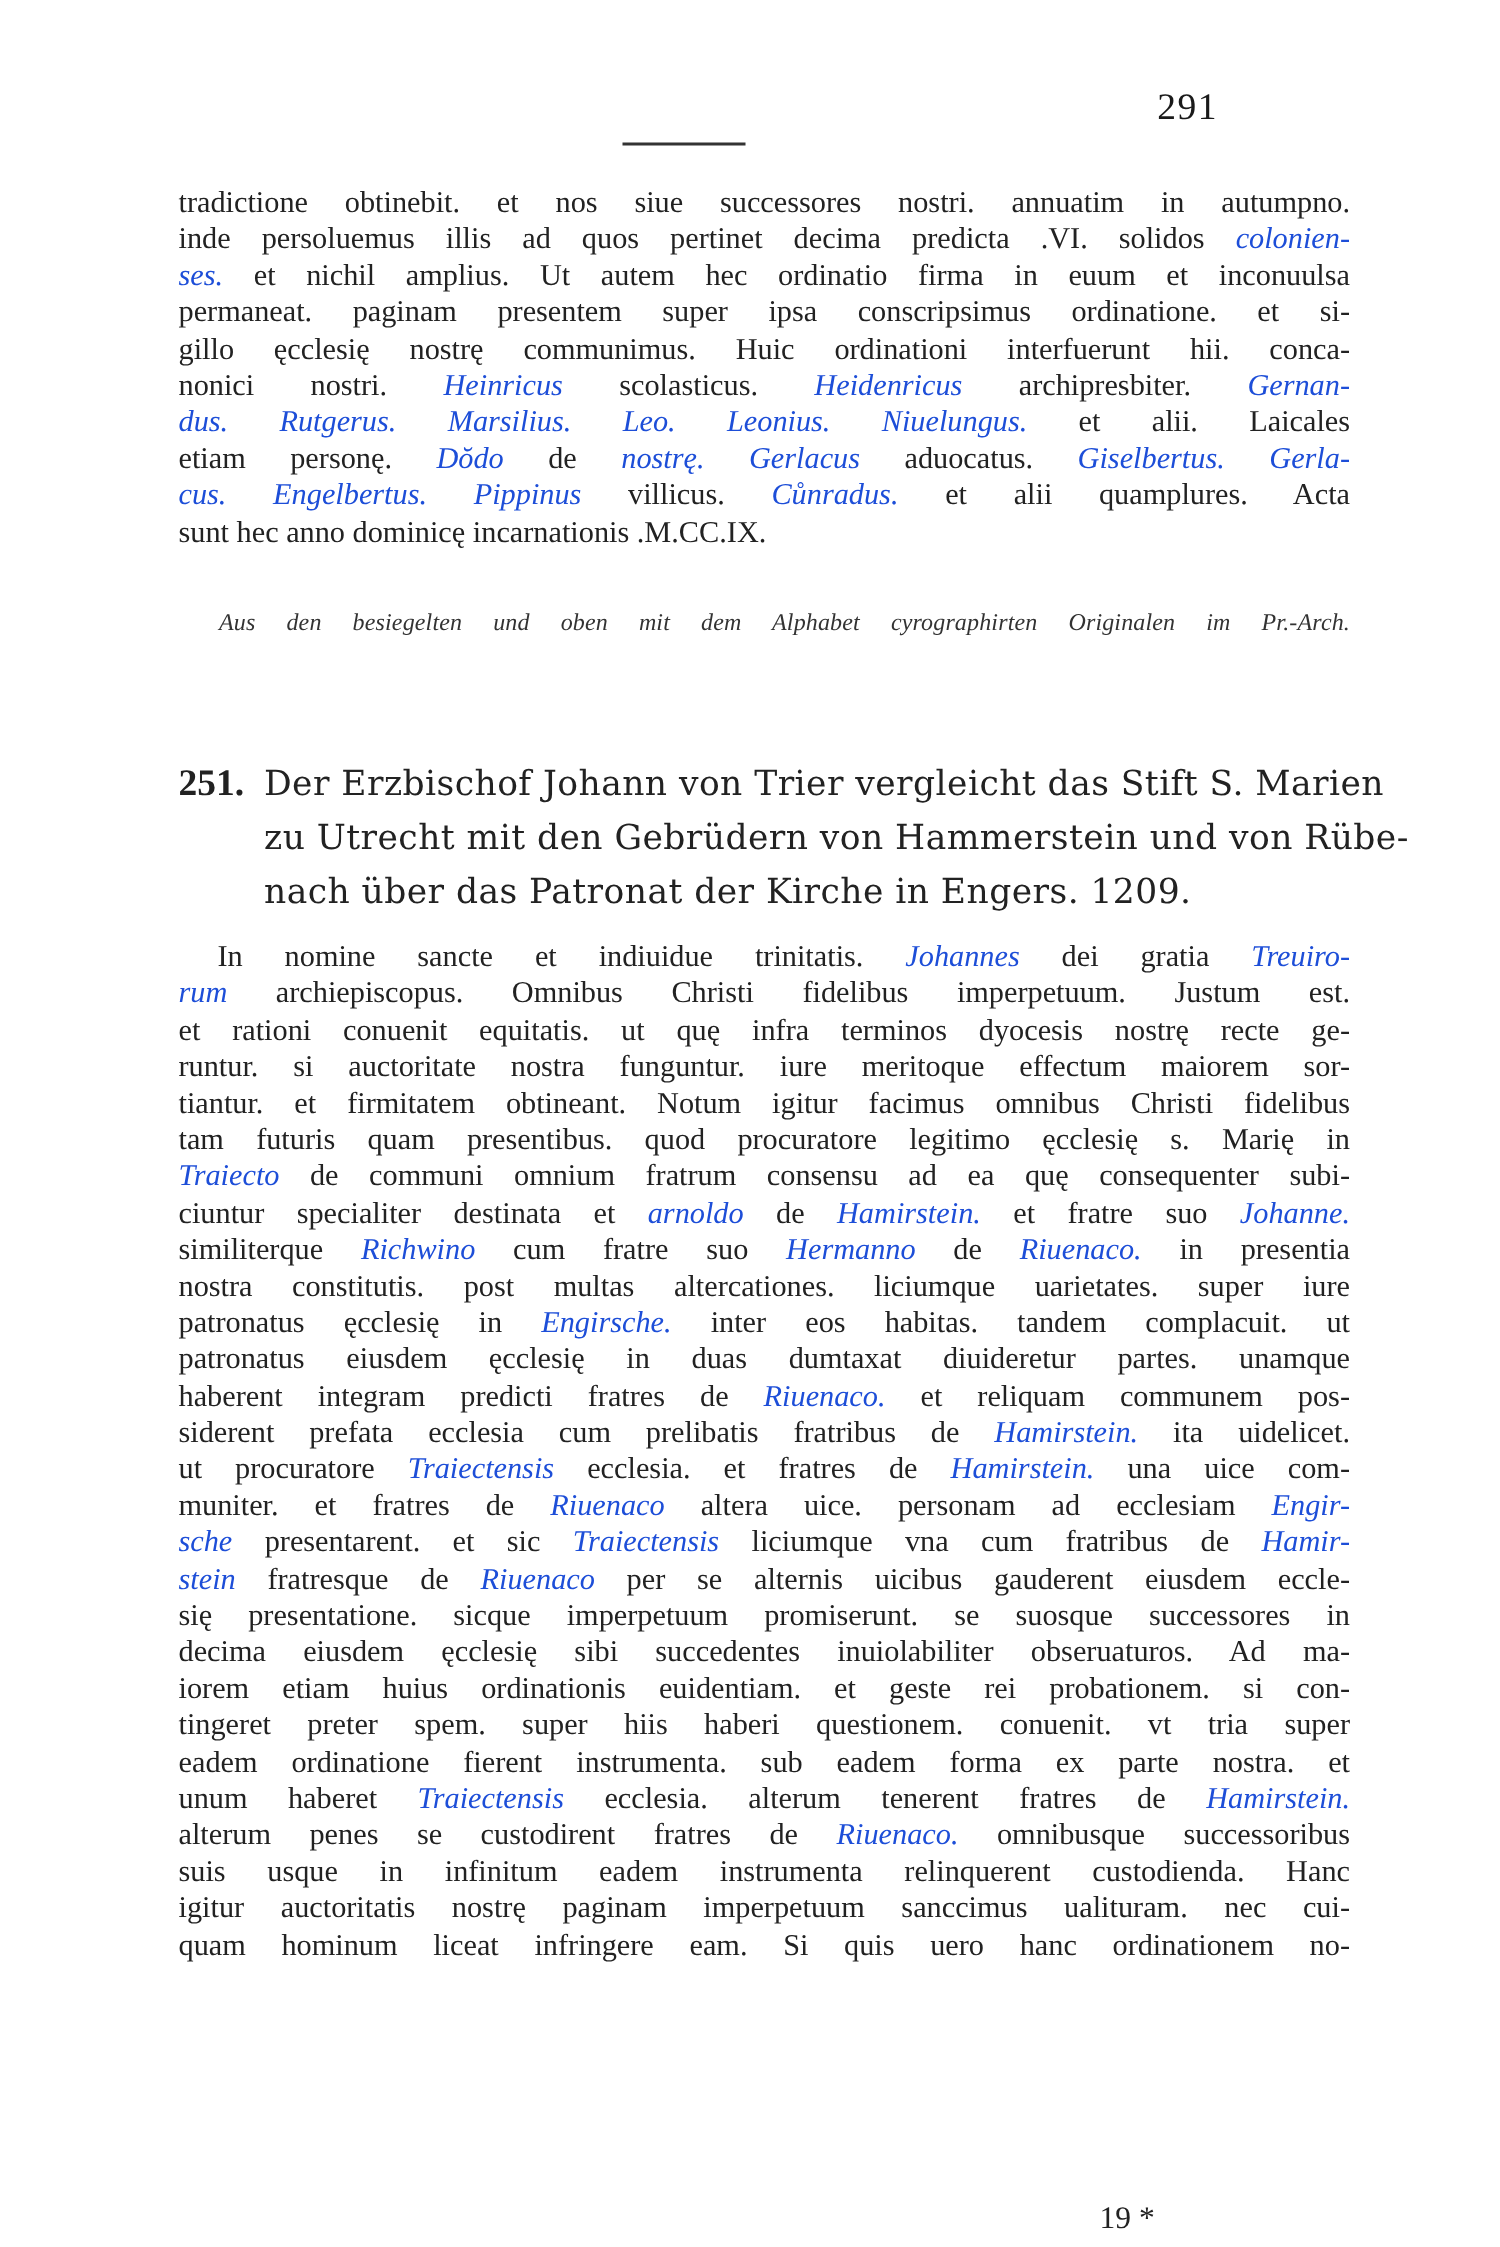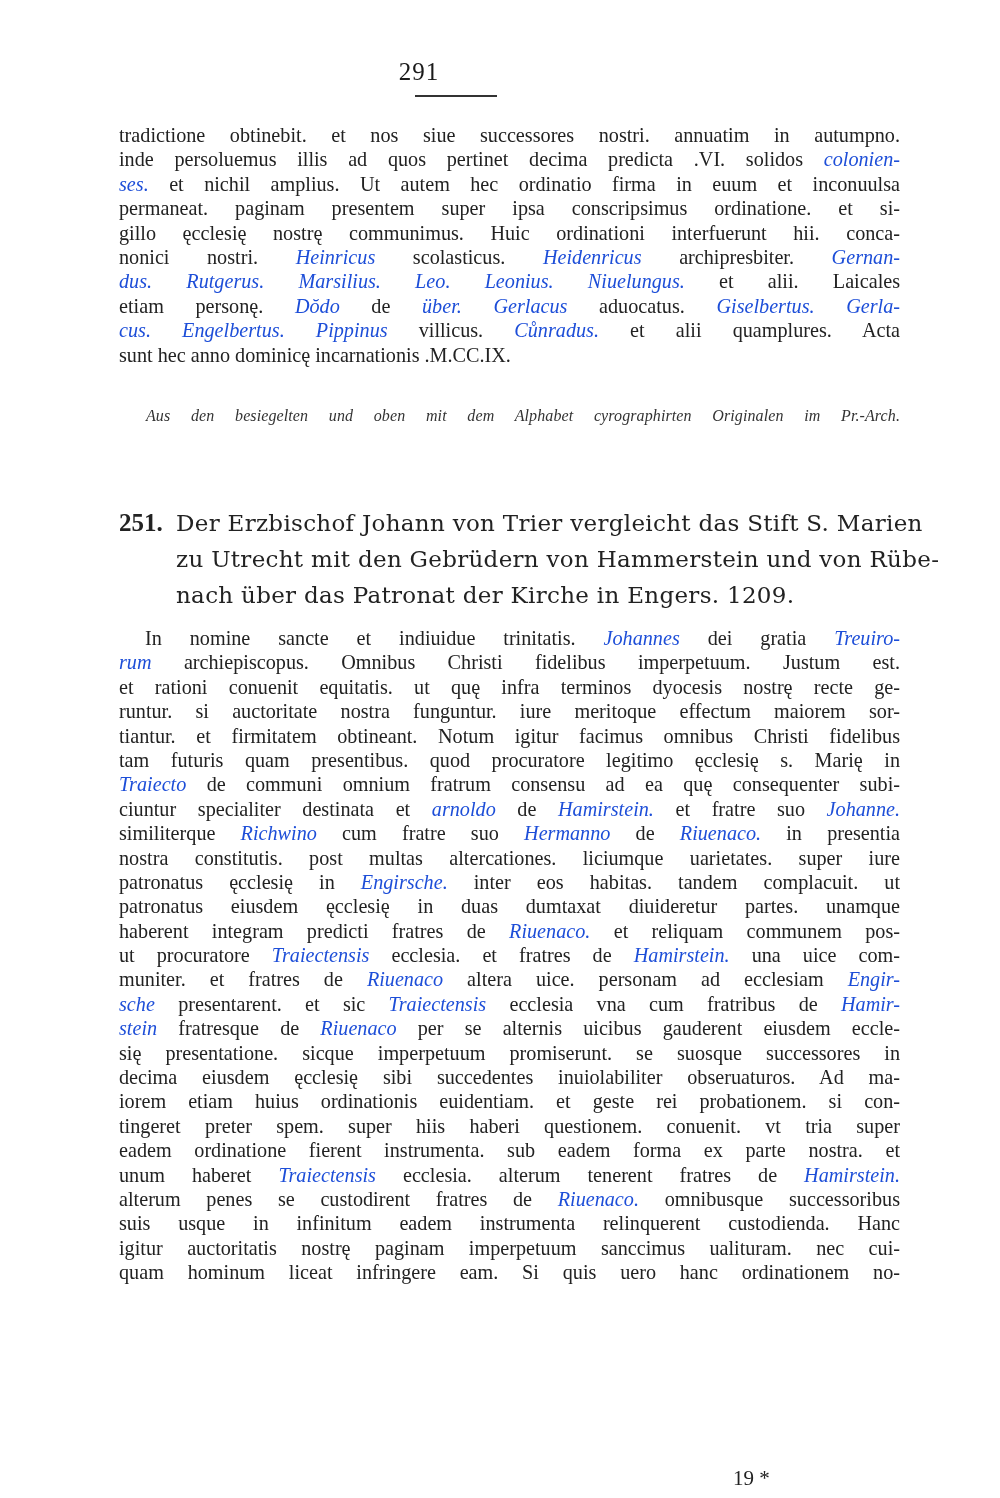--- a/index.html
+++ b/index.html
@@ -1,17 +1,17 @@
 <!DOCTYPE html>
 <html><head>
 <meta charset="utf-8">
 <style>
   html, body { margin: 0; padding: 0; background: #ffffff; }
   body { width: 1000px; height: 1498px; position: relative; overflow: hidden; color: #222; font-family: "Liberation Serif", "DejaVu Serif", serif; }
-  .page-number { position: absolute; top: 58px; left: 13px; width: 812px; text-align: center; font-size: 25px; letter-spacing: 1px; color: #1a1a1a; }
+  .page-number { position: absolute; top: 58px; left: 0; width: 812px; text-align: right; font-size: 25px; letter-spacing: 1px; color: #1a1a1a; }
   .page-rule { position: absolute; top: 95px; left: 415px; width: 82px; height: 2px; background: #333; }
   .block { position: absolute; left: 119px; width: 781px; }
   .line { display: block; white-space: nowrap; font-size: 20.2px; line-height: 24.4px; text-align: justify; text-align-last: justify; height: 24.4px; overflow: visible; }
   .line.last { text-align-last: left; }
   .seg-i { font-style: italic; color: #1d4ed8; }
   #top-block { top: 123px; }
   .source-note { position: absolute; top: 405px; left: 146px; width: 754px; font-size: 16px; line-height: 22px; font-style: italic; font-family: Liberation Serif, serif; color: #333; text-align: justify; text-align-last: justify; letter-spacing: 0.1px; }
   .doc-heading { position: absolute; top: 505px; left: 119px; width: 781px; }
   .doc-heading .num { position: absolute; left: 0; top: 0; font-weight: bold; font-size: 25px; line-height: 36px; font-family: "Liberation Serif", serif; }
   .doc-heading .hl { position: absolute; left: 57px; width: 724px; font-size: 23px; line-height: 36px; font-family: "DejaVu Serif", serif; white-space: nowrap; text-align: justify; text-align-last: justify; letter-spacing: 0.3px; }
@@ -26,21 +26,21 @@
 <div class="page-rule"></div>
 
 <div class="block" id="top-block">
     <span class="line"><span>tradictione obtinebit. et nos siue successores nostri. annuatim in autumpno.</span></span>
     <span class="line"><span>inde persoluemus illis ad quos pertinet decima predicta .VI. solidos </span><span class="seg-i">colonien-</span></span>
     <span class="line"><span class="seg-i">ses.</span><span> et nichil amplius. Ut autem hec ordinatio firma in euum et inconuulsa</span></span>
     <span class="line"><span>permaneat. paginam presentem super ipsa conscripsimus ordinatione. et si-</span></span>
     <span class="line"><span>gillo ęcclesię nostrę communimus. Huic ordinationi interfuerunt hii. conca-</span></span>
     <span class="line"><span>nonici nostri. </span><span class="seg-i">Heinricus</span><span> scolasticus. </span><span class="seg-i">Heidenricus</span><span> archipresbiter. </span><span class="seg-i">Gernan-</span></span>
     <span class="line"><span class="seg-i">dus.</span><span> </span><span class="seg-i">Rutgerus.</span><span> </span><span class="seg-i">Marsilius.</span><span> </span><span class="seg-i">Leo.</span><span> </span><span class="seg-i">Leonius.</span><span> </span><span class="seg-i">Niuelungus.</span><span> et alii. Laicales</span></span>
-    <span class="line"><span>etiam personę. </span><span class="seg-i">Dŏdo</span><span> de </span><span class="seg-i">über.</span><span> </span><span class="seg-i">Gerlacus</span><span> aduocatus. </span><span class="seg-i">Giselbertus.</span><span> </span><span class="seg-i">Gerla-</span></span>
+    <span class="line"><span>etiam personę. </span><span class="seg-i">Dŏdo</span><span> de </span><span class="seg-i">nostrę.</span><span> </span><span class="seg-i">Gerlacus</span><span> aduocatus. </span><span class="seg-i">Giselbertus.</span><span> </span><span class="seg-i">Gerla-</span></span>
     <span class="line"><span class="seg-i">cus.</span><span> </span><span class="seg-i">Engelbertus.</span><span> </span><span class="seg-i">Pippinus</span><span> villicus. </span><span class="seg-i">Cůnradus.</span><span> et alii quamplures. Acta</span></span>
     <span class="line last"><span>sunt hec anno dominicę incarnationis .M.CC.IX.</span></span>
   </div>
 
 <div class="source-note">Aus den besiegelten und oben mit dem Alphabet cyrographirten Originalen im Pr.-Arch.</div>
 
 <div class="doc-heading">
   <span class="num">251.</span>
   <span class="hl" style="top:0px">Der Erzbischof Johann von Trier vergleicht das Stift S. Marien</span>
   <span class="hl" style="top:36px">zu Utrecht mit den Gebrüdern von Hammerstein und von Rübe-</span>
@@ -54,23 +54,24 @@
     <span class="line"><span>runtur. si auctoritate nostra funguntur. iure meritoque effectum maiorem sor-</span></span>
     <span class="line"><span>tiantur. et firmitatem obtineant. Notum igitur facimus omnibus Christi fidelibus</span></span>
     <span class="line"><span>tam futuris quam presentibus. quod procuratore legitimo ęcclesię s. Marię in</span></span>
     <span class="line"><span class="seg-i">Traiecto</span><span> de communi omnium fratrum consensu ad ea quę consequenter subi-</span></span>
     <span class="line"><span>ciuntur specialiter destinata et </span><span class="seg-i">arnoldo</span><span> de </span><span class="seg-i">Hamirstein.</span><span> et fratre suo </span><span class="seg-i">Johanne.</span></span>
     <span class="line"><span>similiterque </span><span class="seg-i">Richwino</span><span> cum fratre suo </span><span class="seg-i">Hermanno</span><span> de </span><span class="seg-i">Riuenaco.</span><span> in presentia</span></span>
     <span class="line"><span>nostra constitutis. post multas altercationes. liciumque uarietates. super iure</span></span>
     <span class="line"><span>patronatus ęcclesię in </span><span class="seg-i">Engirsche.</span><span> inter eos habitas. tandem complacuit. ut</span></span>
     <span class="line"><span>patronatus eiusdem ęcclesię in duas dumtaxat diuideretur partes. unamque</span></span>
     <span class="line"><span>haberent integram predicti fratres de </span><span class="seg-i">Riuenaco.</span><span> et reliquam communem pos-</span></span>
+    <span class="line"><span>siderent prefata ecclesia cum prelibatis fratribus de </span><span class="seg-i">Hamirstein.</span><span> ita uidelicet.</span></span>
     <span class="line"><span>ut procuratore </span><span class="seg-i">Traiectensis</span><span> ecclesia. et fratres de </span><span class="seg-i">Hamirstein.</span><span> una uice com-</span></span>
     <span class="line"><span>muniter. et fratres de </span><span class="seg-i">Riuenaco</span><span> altera uice. personam ad ecclesiam </span><span class="seg-i">Engir-</span></span>
-    <span class="line"><span class="seg-i">sche</span><span> presentarent. et sic </span><span class="seg-i">Traiectensis</span><span> ecclesia vna cum fratribus de </span><span class="seg-i">Hamir-</span></span>
+    <span class="line"><span class="seg-i">sche</span><span> presentarent. et sic </span><span class="seg-i">Traiectensis</span><span> liciumque vna cum fratribus de </span><span class="seg-i">Hamir-</span></span>
     <span class="line"><span class="seg-i">stein</span><span> fratresque de </span><span class="seg-i">Riuenaco</span><span> per se alternis uicibus gauderent eiusdem eccle-</span></span>
     <span class="line"><span>się presentatione. sicque imperpetuum promiserunt. se suosque successores in</span></span>
     <span class="line"><span>decima eiusdem ęcclesię sibi succedentes inuiolabiliter obseruaturos. Ad ma-</span></span>
     <span class="line"><span>iorem etiam huius ordinationis euidentiam. et geste rei probationem. si con-</span></span>
     <span class="line"><span>tingeret preter spem. super hiis haberi questionem. conuenit. vt tria super</span></span>
     <span class="line"><span>eadem ordinatione fierent instrumenta. sub eadem forma ex parte nostra. et</span></span>
     <span class="line"><span>unum haberet </span><span class="seg-i">Traiectensis</span><span> ecclesia. alterum tenerent fratres de </span><span class="seg-i">Hamirstein.</span></span>
     <span class="line"><span>alterum penes se custodirent fratres de </span><span class="seg-i">Riuenaco.</span><span> omnibusque successoribus</span></span>
     <span class="line"><span>suis usque in infinitum eadem instrumenta relinquerent custodienda. Hanc</span></span>
     <span class="line"><span>igitur auctoritatis nostrę paginam imperpetuum sanccimus ualituram. nec cui-</span></span>

